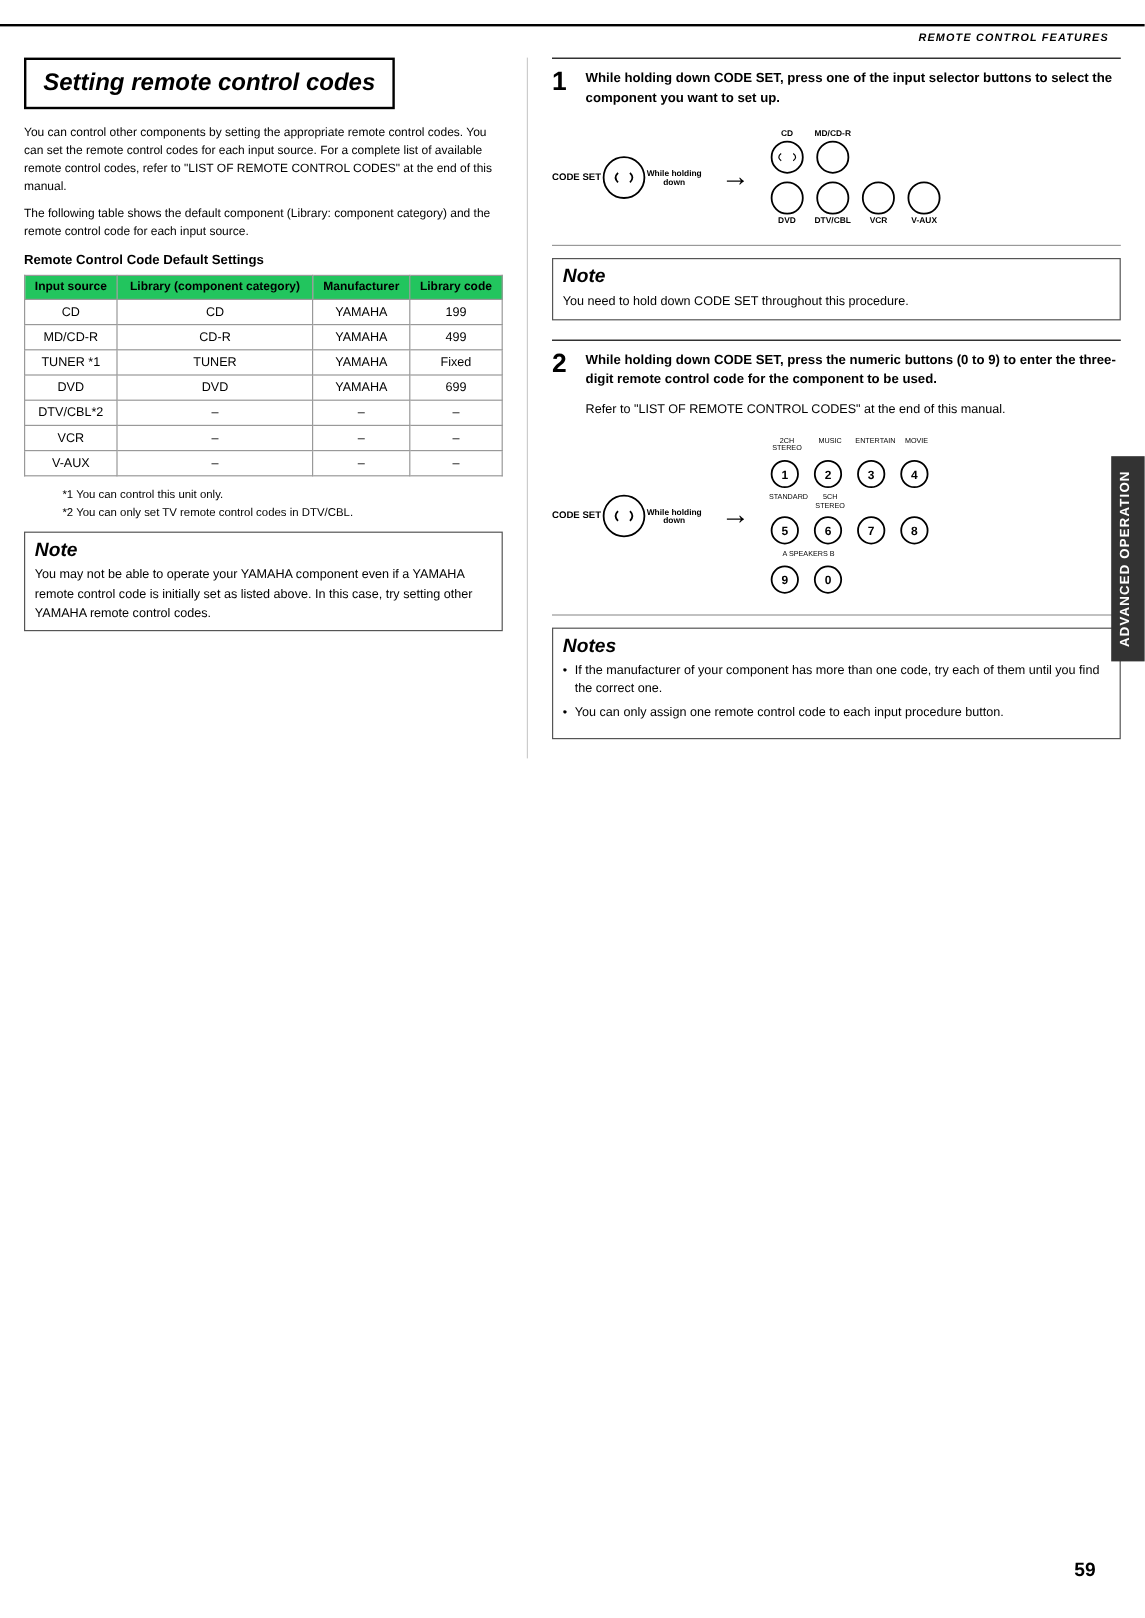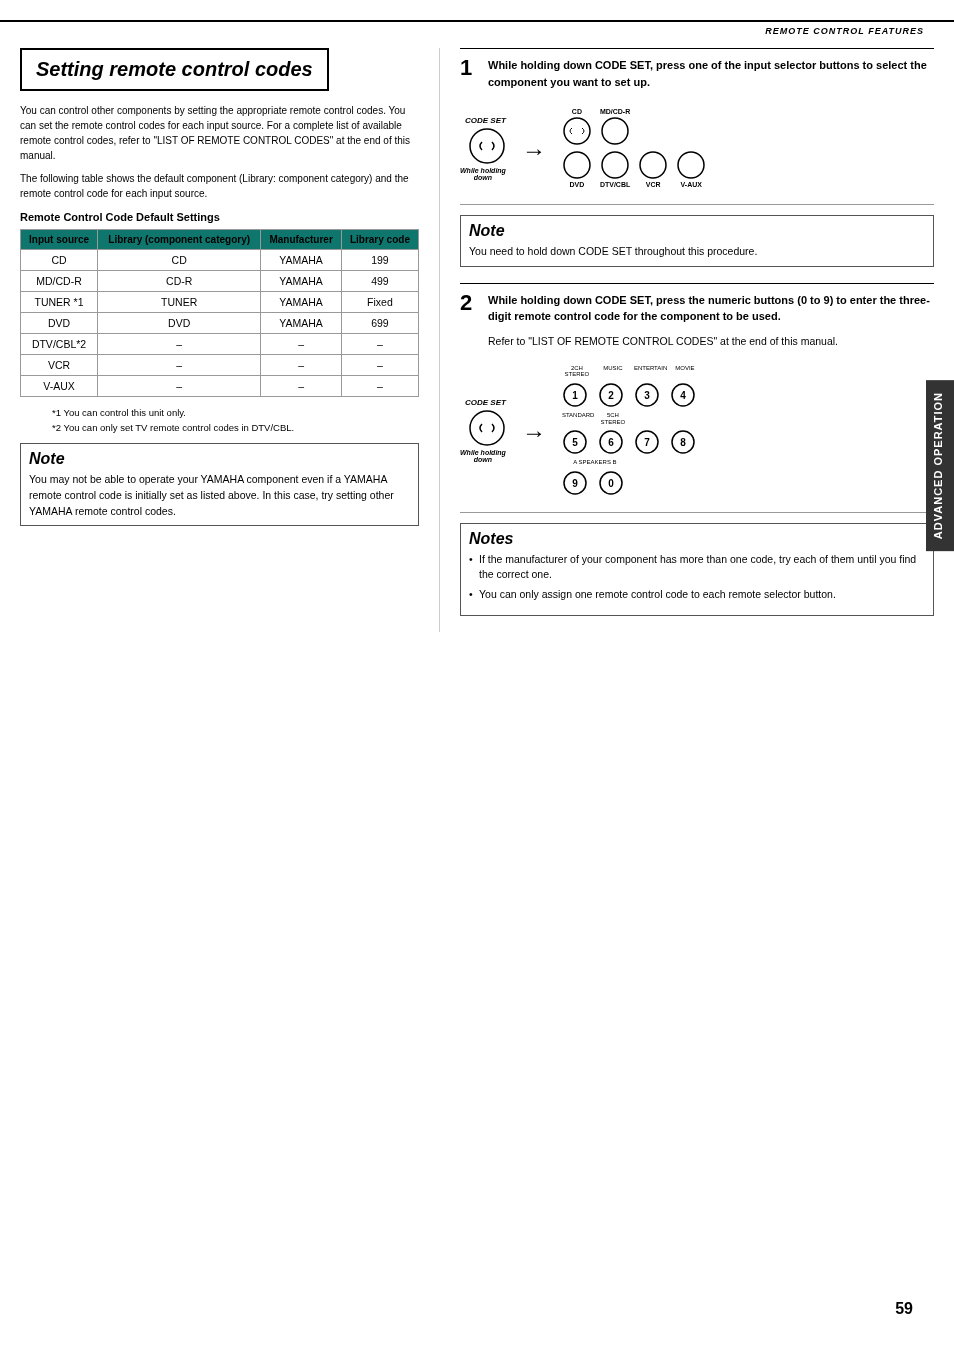--- a/index.html
+++ b/index.html
@@ -86,21 +86,21 @@
       font-size: 10.5px;
     }
 
     .remote-table th, .remote-table td {
       border: 1px solid #999;
       padding: 4px 6px;
       text-align: center;
     }
 
     .remote-table th {
-      background: #0f766e;
+      background: #22c55e;
       font-weight: bold;
       font-size: 10px;
     }
 
     .footnote {
       font-size: 9.5px;
       margin-bottom: 4px;
       margin-left: 32px;
     }
 
@@ -213,23 +213,21 @@
     .diagram-wrapper {
       display: flex;
       align-items: center;
       justify-content: flex-start;
       gap: 16px;
       padding: 8px 0;
     }
 
     .code-set-area {
       display: flex;
-      flex-direction: column;
-      align-items: flex-end;
-      font-style: italic;
+      align-items: center;
     }
   </style>
 </head>
 <body>
 
 <div class="page-container">
 
   <div class="top-header">
     <span>REMOTE CONTROL FEATURES</span>
   </div>
@@ -465,21 +463,21 @@
               </svg>
           </div>
         </div>
 
         <hr class="section-divider">
 
         <div class="note-box">
           <div class="note-title">Notes</div>
           <ul class="note-bullet">
             <li>If the manufacturer of your component has more than one code, try each of them until you find the correct one.</li>
-            <li>You can only assign one remote control code to each remote selector button.</li>
+            <li>You can only assign one remote control code to each input procedure button.</li>
           </ul>
         </div>
 
       </div>
 
     </div>
 
   </div>
 
   <div class="side-tab">

